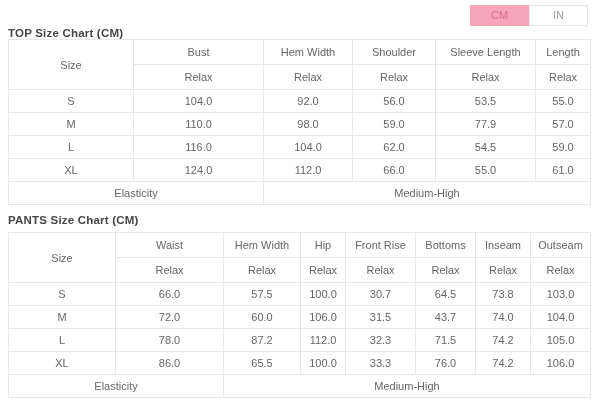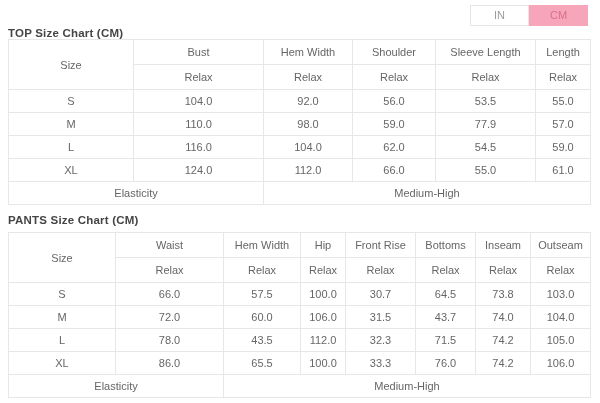--- a/index.html
+++ b/index.html
@@ -72,22 +72,22 @@
   }
   table.size-table thead th { height: 24px; }
   table.size-table tbody td { height: 22px; }
 </style>
 </head>
 <body>
 
 <div class="page">
 
   <div class="unit-toggle">
+    <button class="unit-btn active">CM</button>
     <button class="unit-btn">IN</button>
-    <button class="unit-btn active">CM</button>
   </div>
 
   <h3 class="chart-title" id="top-title">TOP Size Chart (CM)</h3>
 
   <table class="size-table" id="top-table">
       <colgroup>
         <col style="width: 125px;">
         <col style="width: 130px;">
         <col style="width: 89px;">
         <col style="width: 83px;">
@@ -202,21 +202,21 @@
           <td>60.0</td>
           <td>106.0</td>
           <td>31.5</td>
           <td>43.7</td>
           <td>74.0</td>
           <td>104.0</td>
         </tr>
         <tr>
           <td>L</td>
           <td>78.0</td>
-          <td>43.5</td>
+          <td>87.2</td>
           <td>112.0</td>
           <td>32.3</td>
           <td>71.5</td>
           <td>74.2</td>
           <td>105.0</td>
         </tr>
         <tr>
           <td>XL</td>
           <td>86.0</td>
           <td>65.5</td>

